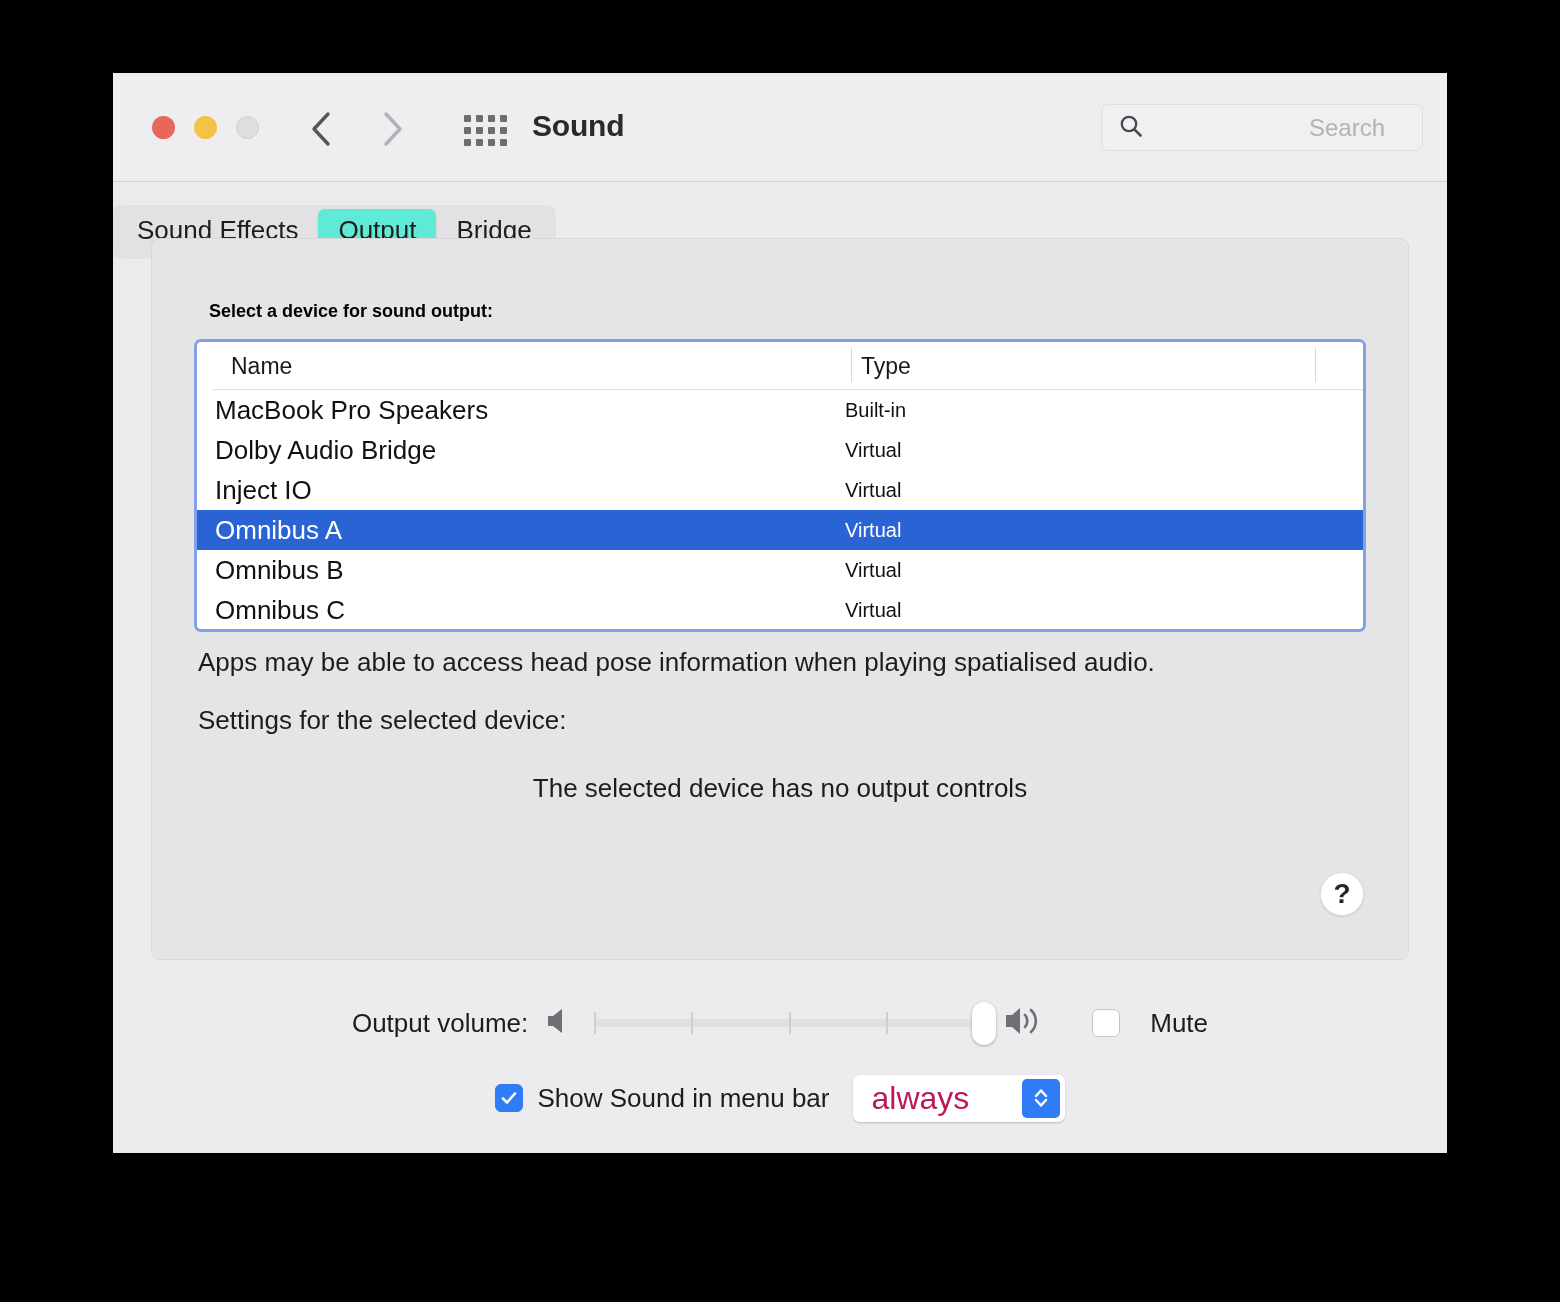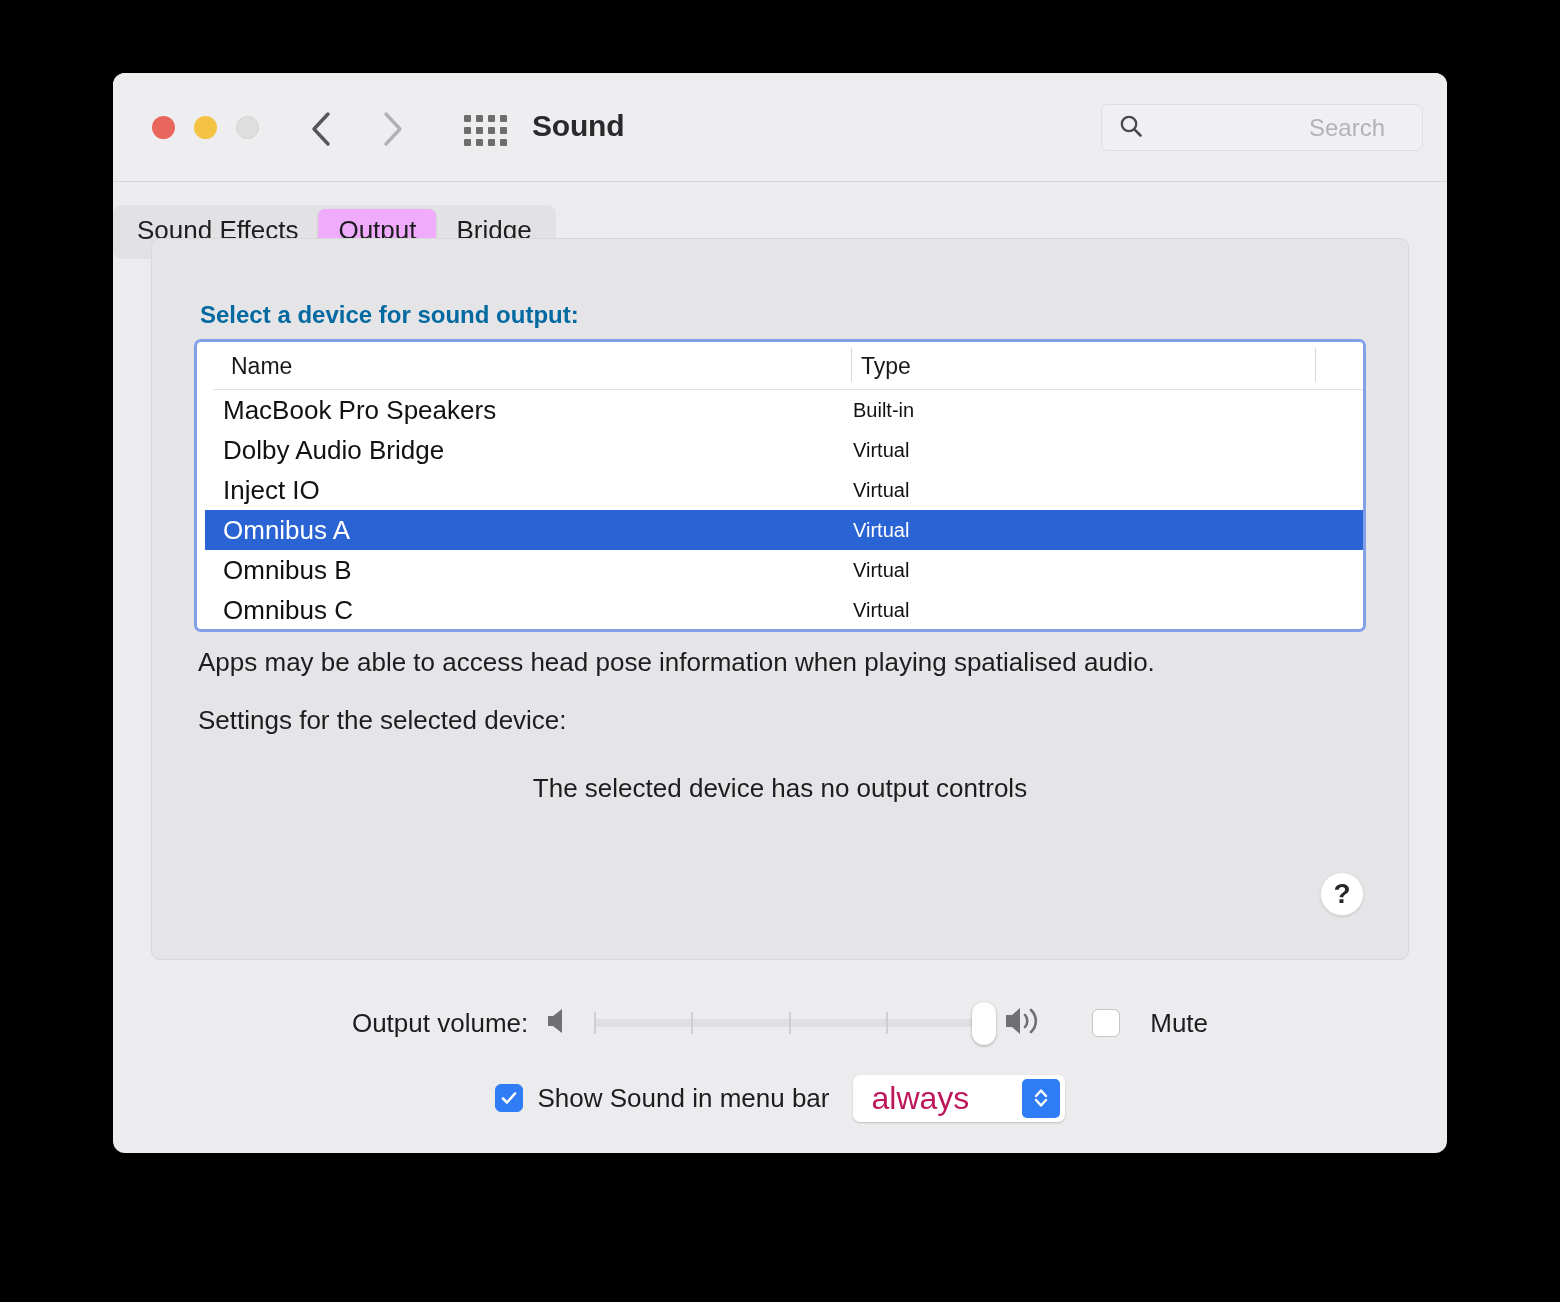--- a/index.html
+++ b/index.html
@@ -15,21 +15,21 @@
   }
 
   
   .window {
     position: absolute;
     left: 113px;
     top: 73px;
     width: 1334px;
     height: 1080px;
     background: #ececee;
-    border-radius: 12px;
+    border-radius: 0;
     overflow: hidden;
     box-shadow: 0 10px 40px rgba(0,0,0,0.45);
   }
 
   
   .titlebar {
     position: relative;
     height: 109px;
     background: #eeeef0;
     border-bottom: 1px solid #d3d3d6;
@@ -125,43 +125,43 @@
   }
   .tab {
     font-size: 26px;
     color: #1d1d1f;
     padding: 6px 20px 9px 20px;
     border-radius: 7px;
     white-space: nowrap;
     cursor: default;
   }
   .tab.selected {
-    background: #f0abfc;
+    background: #5eead4;
     box-shadow: 0 1px 2px rgba(0,0,0,0.18);
   }
 
   
   .panel {
     position: absolute;
     left: 38px;
     top: 165px;
     width: 1258px;
     height: 722px;
     background: #e5e5e7;
     border: 1px solid #d8d8db;
     border-radius: 9px;
   }
 
   .section-title {
     position: absolute;
-    left: 48px;
+    left: 57px;
     top: 62px;
-    font-size: 24px;
+    font-size: 18px;
     font-weight: 700;
-    color: #0369a1;
+    color: #000000;
   }
 
   
   .table-focus {
     position: absolute;
     left: 42px;
     top: 100px;
     width: 1172px;
     height: 293px;
     border: 3px solid #82a0e8;
@@ -187,21 +187,21 @@
   .col-sep {
     position: absolute;
     top: 6px;
     width: 1px;
     height: 34px;
     background: #d8d8db;
   }
   .col-sep.s1 { left: 638px; }
   .col-sep.s2 { left: 1102px; }
 
-  .table-body { position: relative; padding-left: 8px; }
+  .table-body { position: relative; }
   .row {
     position: relative;
     height: 40px;
     display: flex;
     align-items: center;
     cursor: default;
   }
   .row .cell-name {
     position: absolute;
     left: 18px;

